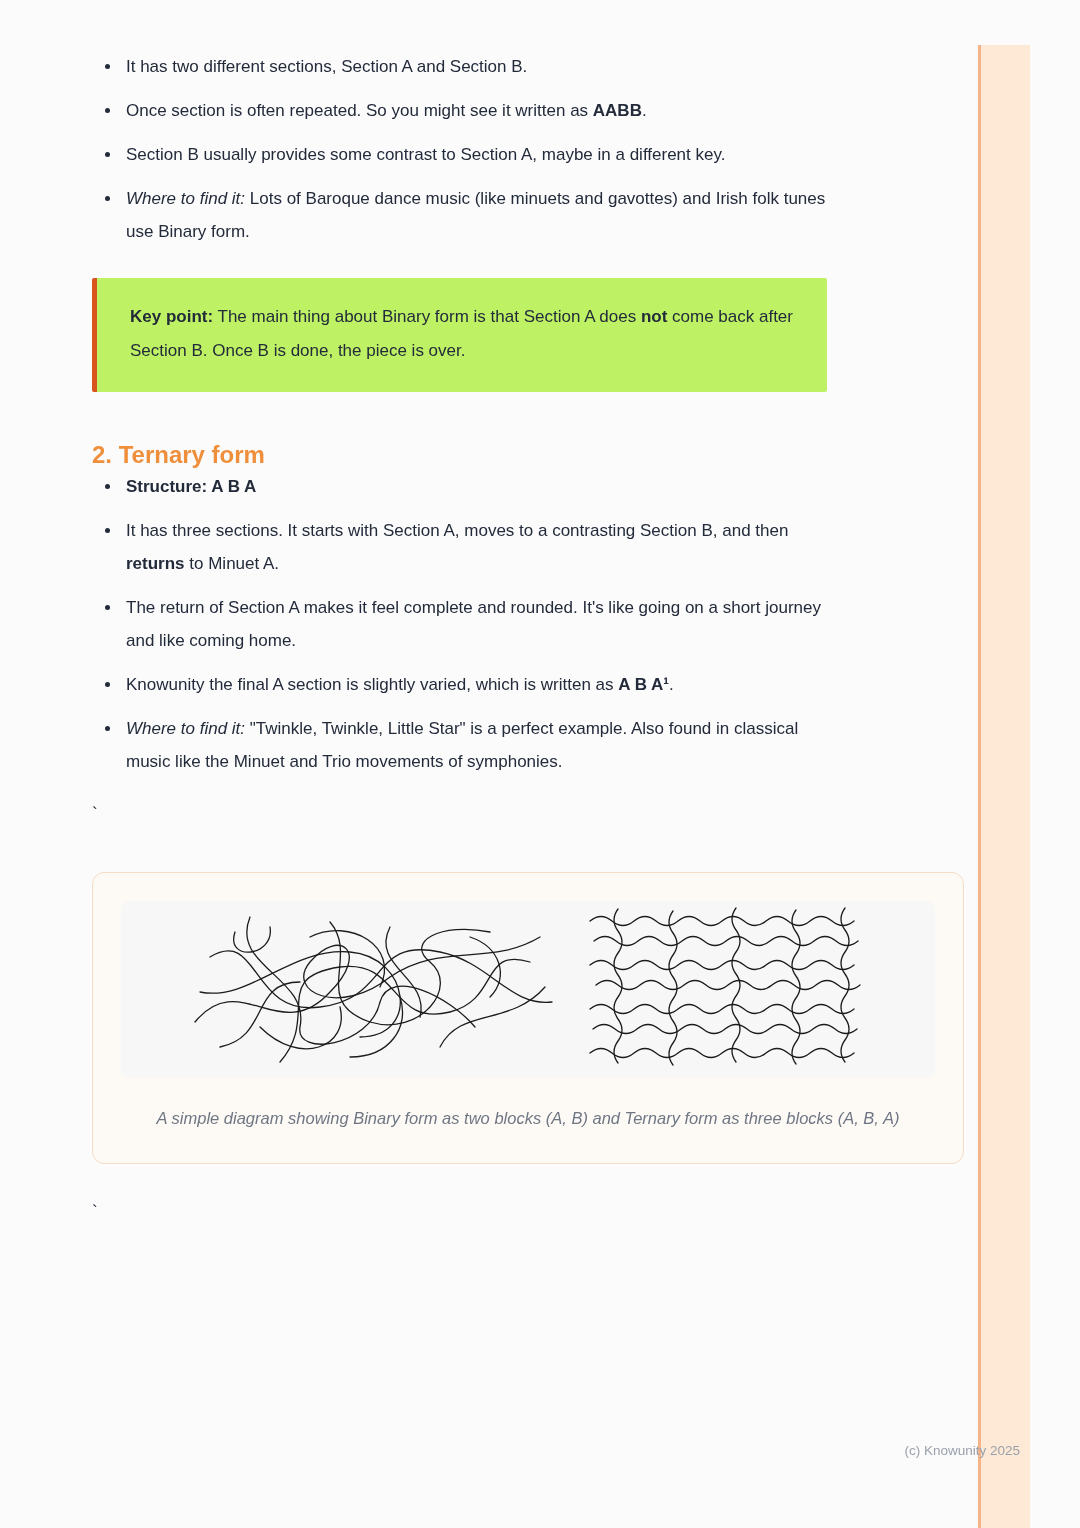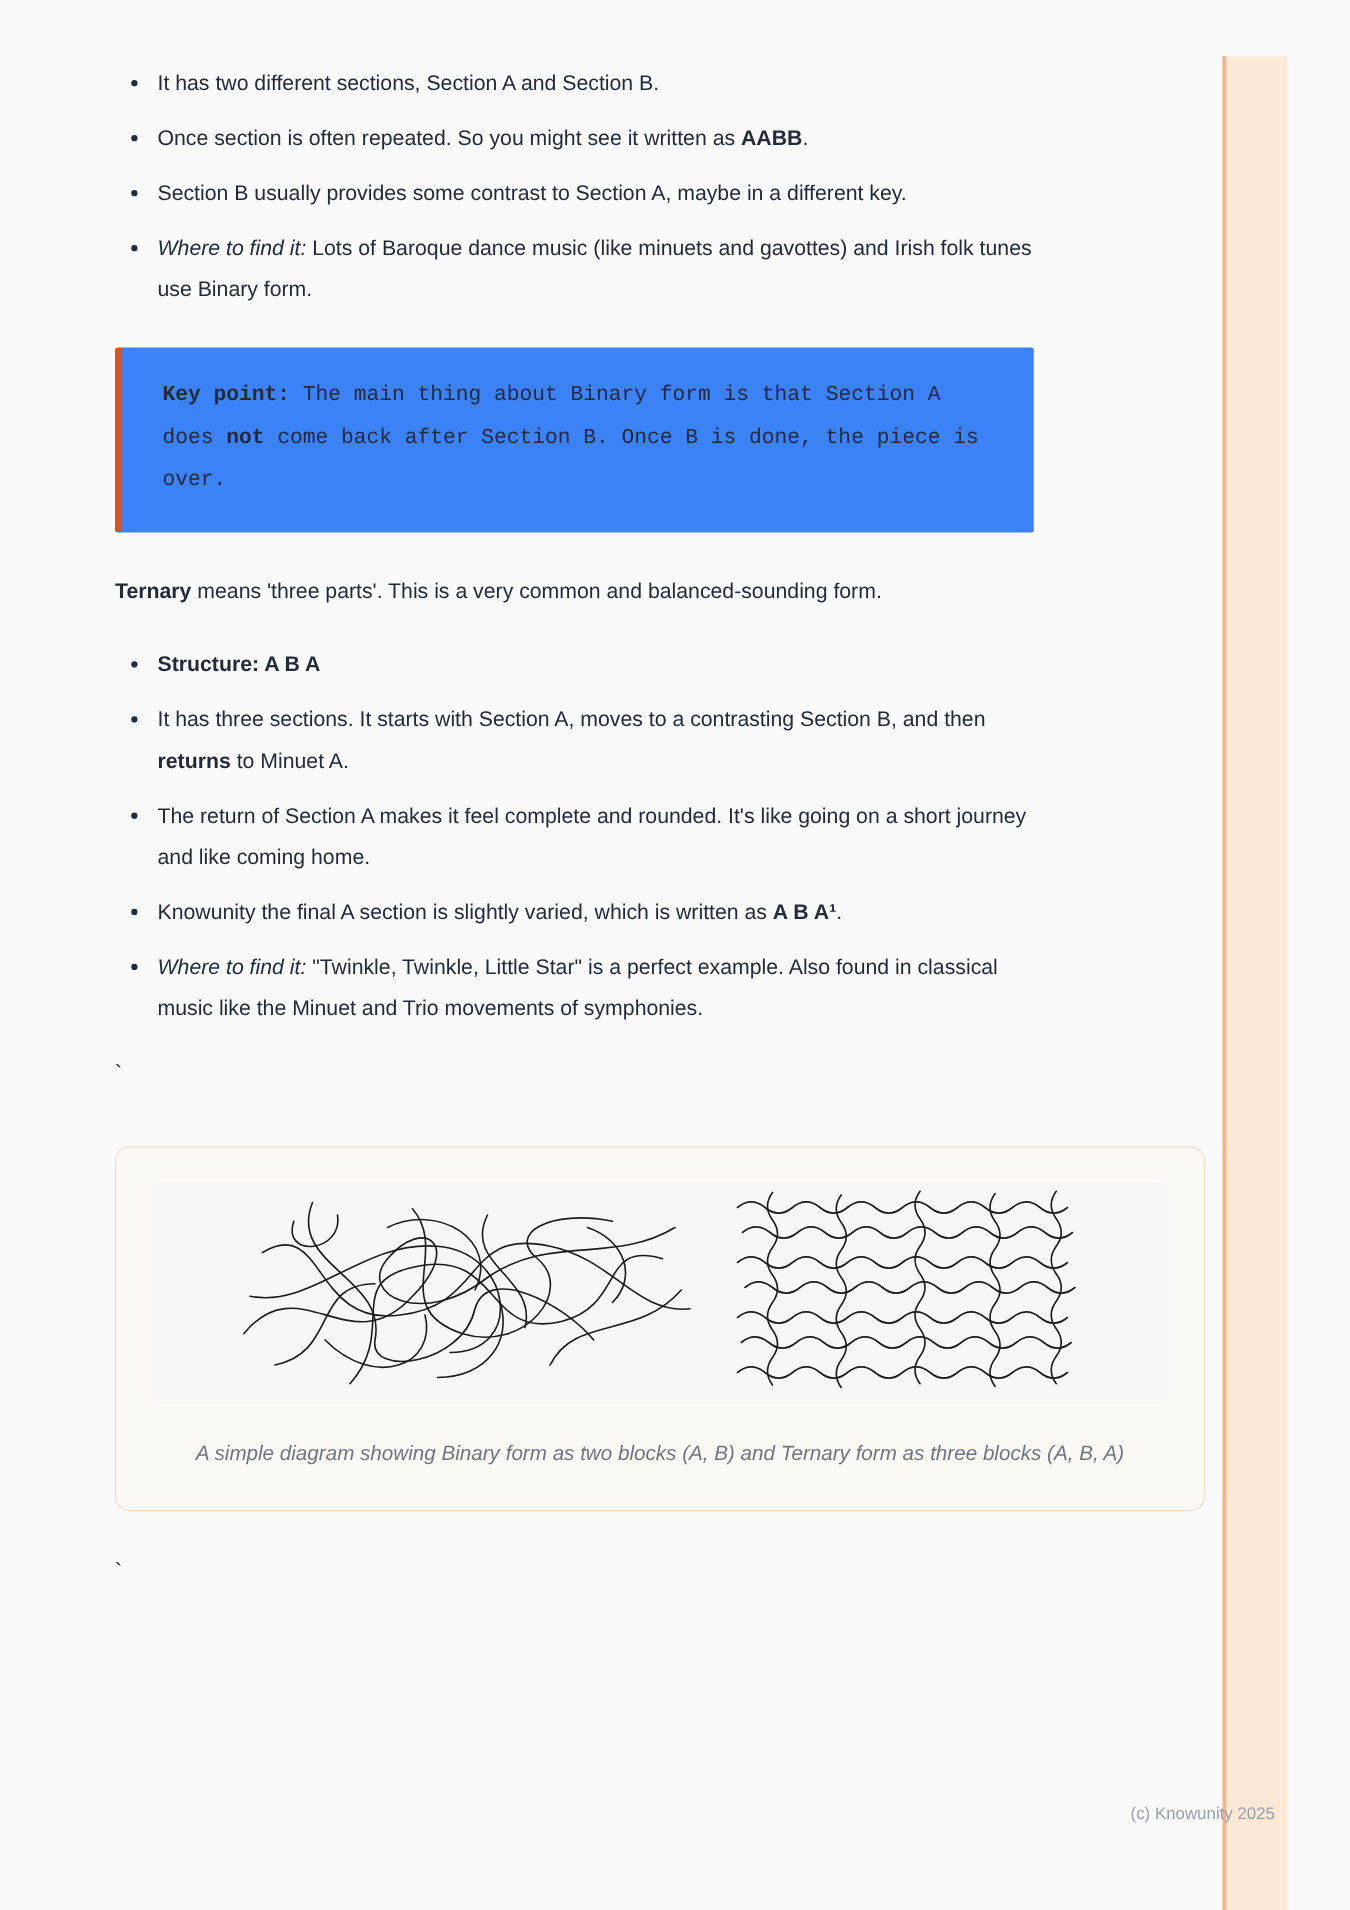--- a/index.html
+++ b/index.html
@@ -25,27 +25,26 @@
     z-index: 1;
     padding: 50px 253px 0 92px;
   }
   .prose { font-size: 17px; line-height: 33px; }
   ul.bullets { list-style: disc; padding-left: 30px; }
   ul.bullets li { padding-left: 4px; margin-bottom: 11px; }
   .b { font-weight: bold; }
   .i { font-style: italic; }
   .callout {
     margin-top: 30px;
-    background: #3b82f6;
+    background: #bef264;
     border-left: 5px solid #d9531e;
     border-radius: 2px;
     padding: 22px 30px 24px 33px;
     font-size: 17px;
     line-height: 34px;
-    font-family: Liberation Mono, monospace;
   }
   h2.ternary {
     margin-top: 48px;
     color: #ef8f3c;
     font-size: 24px;
     font-weight: bold;
     line-height: 30px;
   }
   .intro {
     margin-top: 30px;
@@ -97,22 +96,22 @@
       <li><span>It has two different sections, Section A and Section B.</span></li>
       <li><span>Once section is often repeated. So you might see it written as </span><span class="b">AABB</span><span>.</span></li>
       <li><span>Section B usually provides some contrast to Section A, maybe in a different key.</span></li>
       <li><span class="i">Where to find it:</span><span> Lots of Baroque dance music (like minuets and gavottes) and Irish folk tunes use Binary form.</span></li>
     </ul>
 
   <div class="callout">
     <p><span class="b">Key point:</span><span> The main thing about Binary form is that Section A does </span><span class="b">not</span><span> come back after Section B. Once B is done, the piece is over.</span></p>
   </div>
 
+  <h2 class="ternary">2. Ternary form</h2>
 
-  <p class="intro"><span class="b">Ternary</span><span> means 'three parts'. This is a very common and balanced-sounding form.</span></p>
 
   <ul class="bullets">
       <li><span class="b">Structure: A B A</span></li>
       <li><span>It has three sections. It starts with Section A, moves to a contrasting Section B, and then </span><span class="b">returns</span><span> to Minuet A.</span></li>
       <li><span>The return of Section A makes it feel complete and rounded. It's like going on a short journey and like coming home.</span></li>
       <li><span>Knowunity the final A section is slightly varied, which is written as </span><span class="b">A B A¹</span><span>.</span></li>
       <li><span class="i">Where to find it:</span><span> "Twinkle, Twinkle, Little Star" is a perfect example. Also found in classical music like the Minuet and Trio movements of symphonies.</span></li>
     </ul>
 
   <div class="backtick">`</div>

